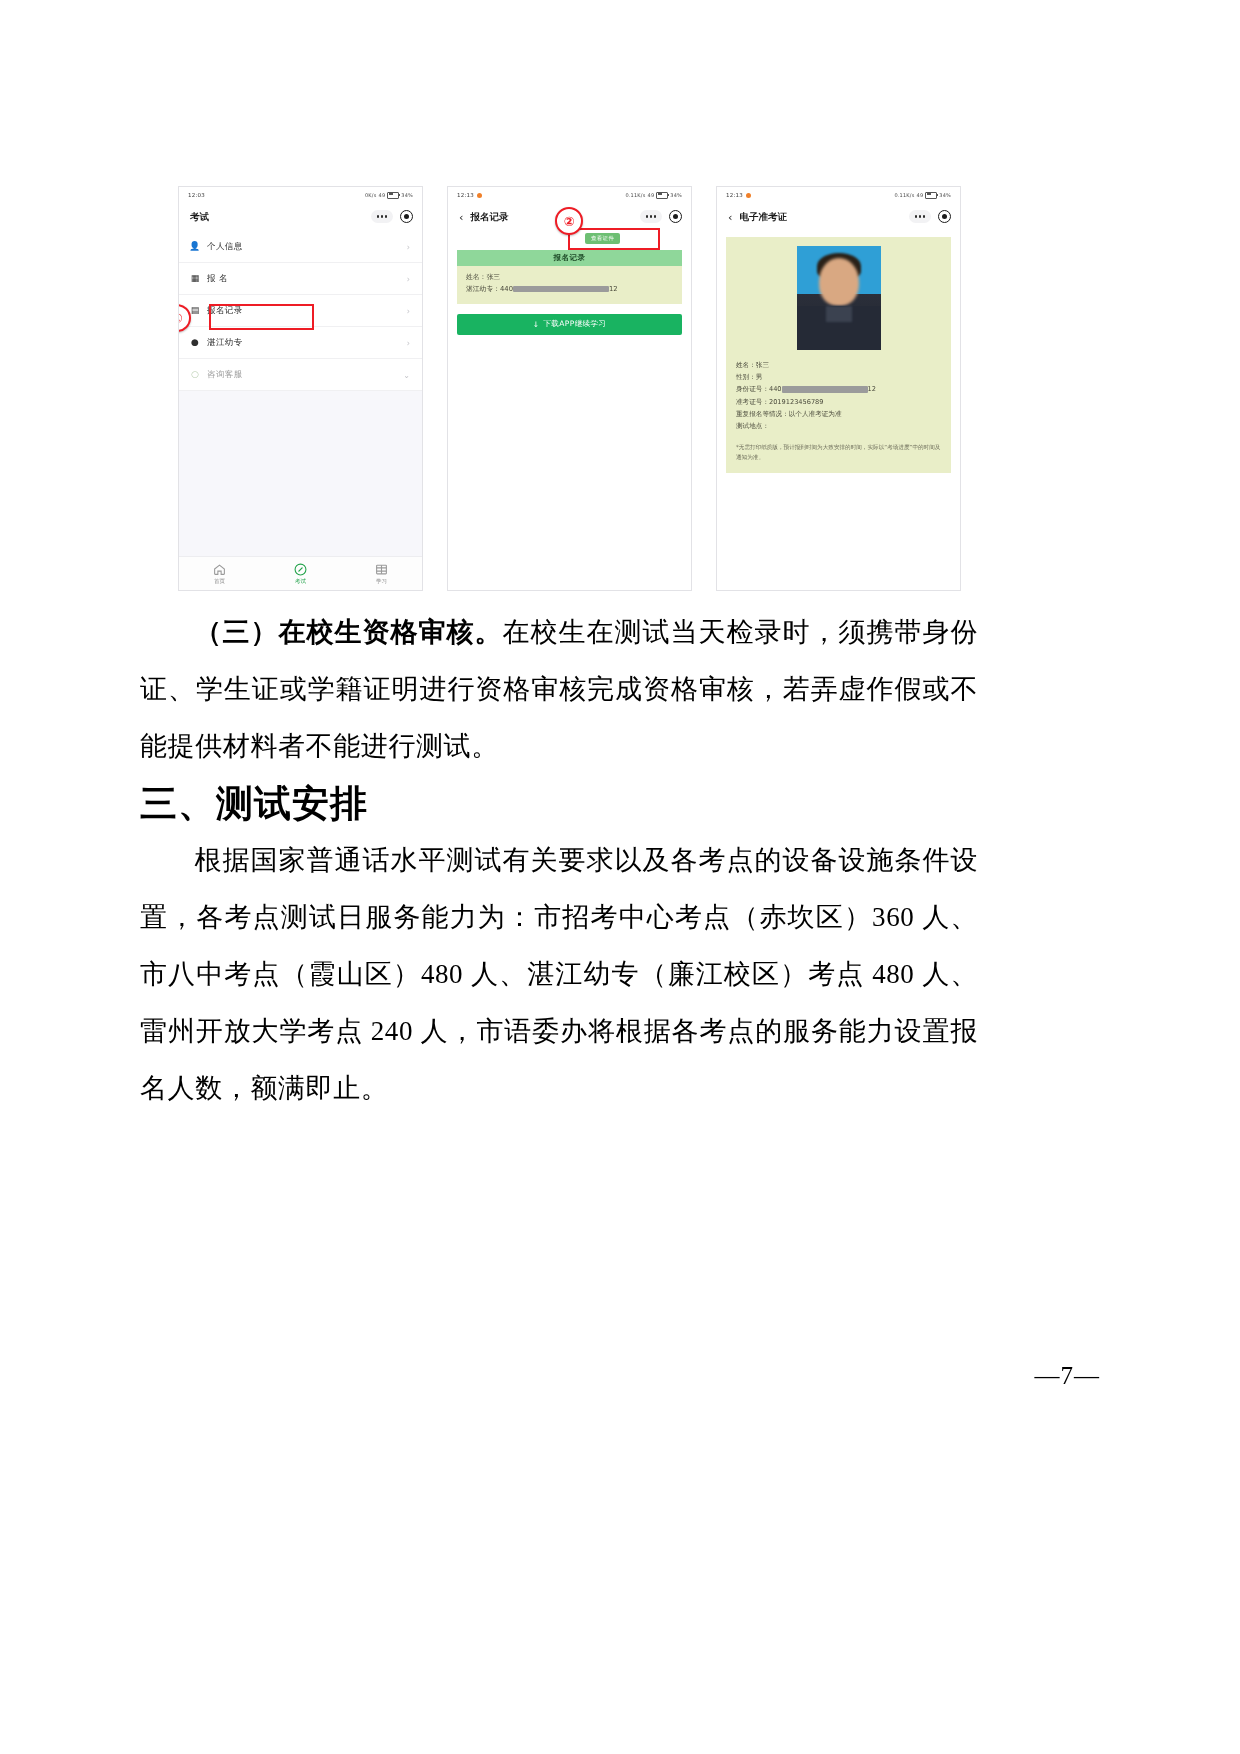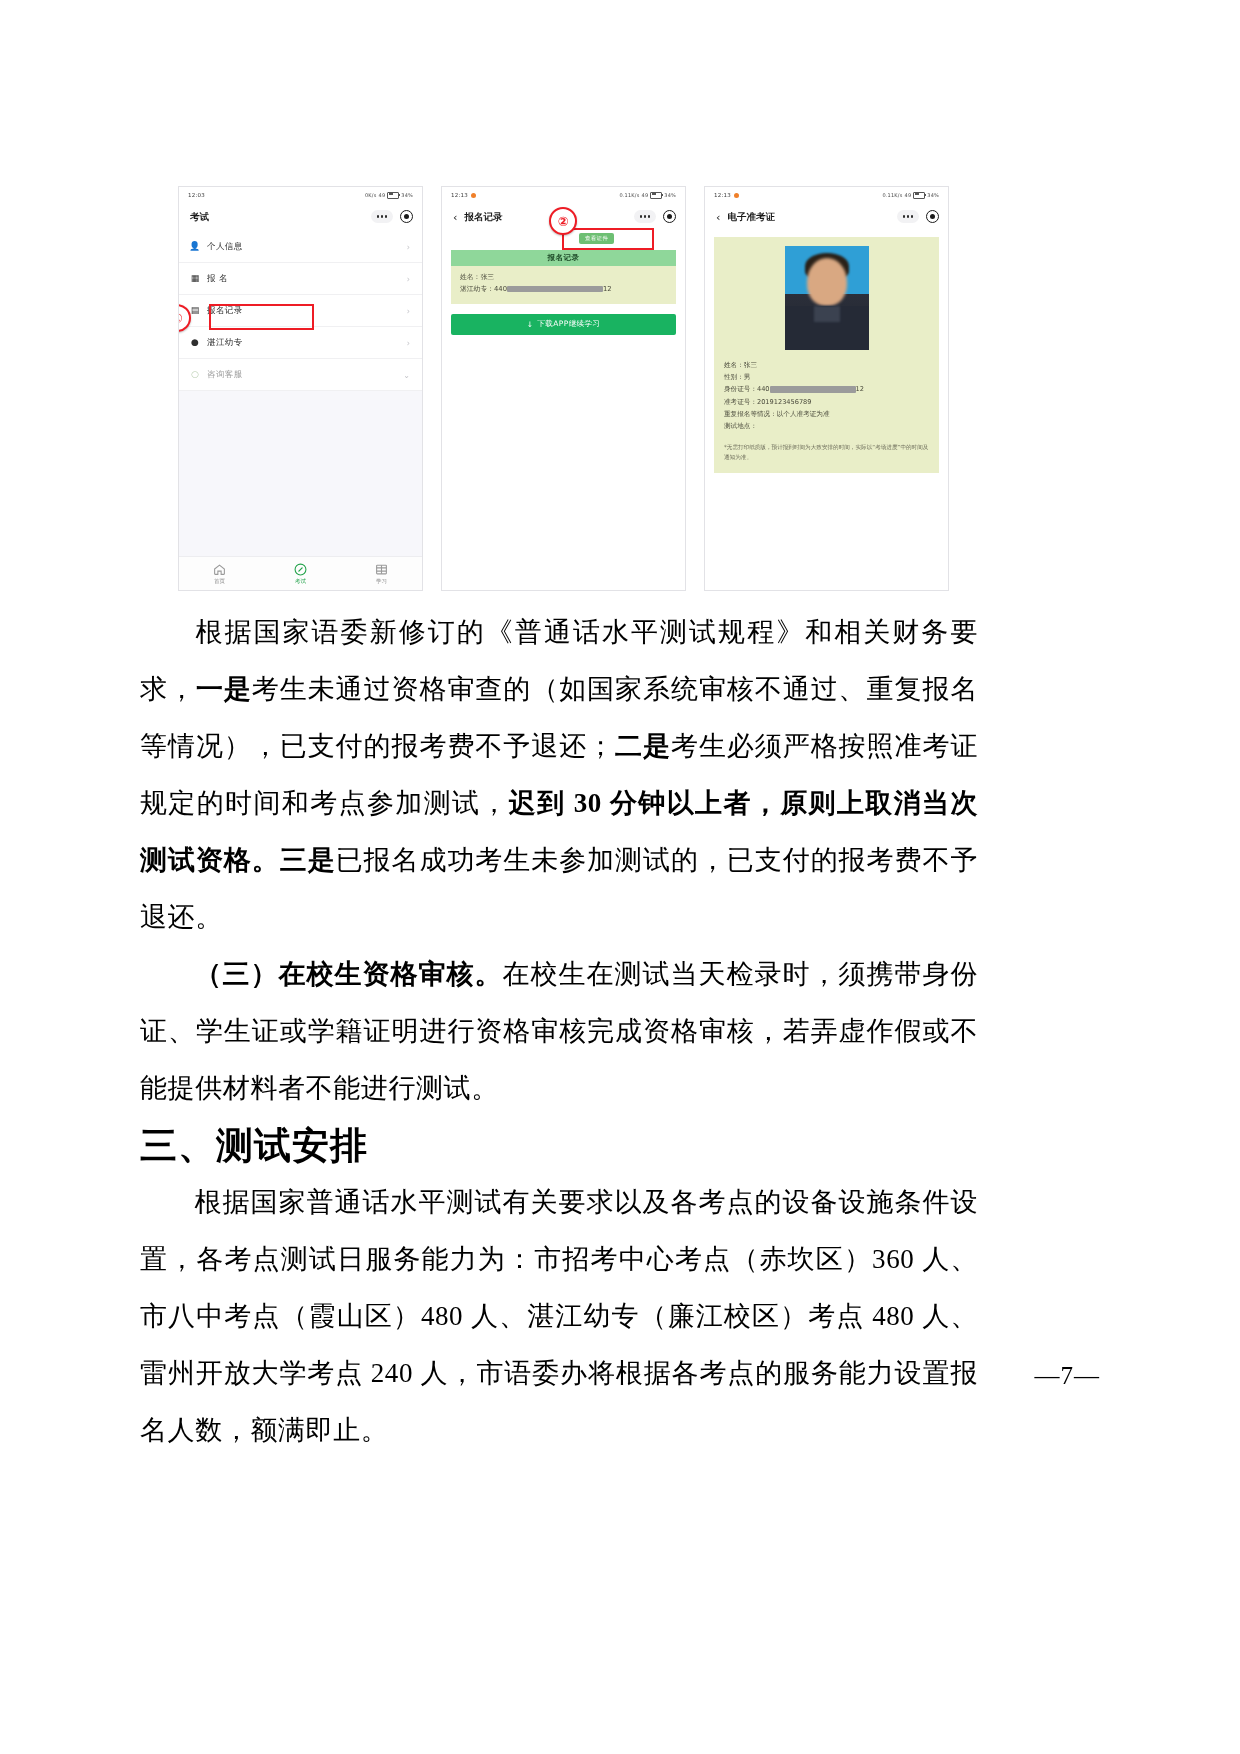--- a/index.html
+++ b/index.html
@@ -16,21 +16,21 @@
     left:0;top:0;width:1240px;height:1754px;
     box-sizing:border-box;
   }
 
   
   .shots{
     position:absolute;
     left:178px;top:186px;
     width:785px;height:405px;
     display:flex;
-    gap:18px;
+    gap:24px;
   }
   .phone{
     width:245px;height:405px;
     background:#ffffff;
     border:1px solid #e2e2e6;
     box-sizing:border-box;
     position:relative;
     overflow:hidden;
     font-family:"DejaVu Sans","Liberation Sans",sans-serif;
   }
@@ -436,21 +436,20 @@
         </div>
 
         <div class="note">*无需打印纸质版，预计报到时间为大致安排的时间，实际以“考场进度”中的时间及通知为准。</div>
       </div>
     </div>
 
   </div>
 
   <div class="body-text">
 
-    <p class="p"><span class="ind"></span><span>根据国家语委新修订的《普通话水平测试规程》和相关财务要求，</span><b>一是</b><span>考生未通过资格审查的（如国家系统审核不通过、重复报名等情况），已支付的报考费不予退还；</span><b>二是</b><span>考生必须严格按照准考证规定的时间和考点参加测试，</span><b>迟到 30 分钟以上者，原则上取消当次测试资格。</b><b>三是</b><span>已报名成功考生未参加测试的，已支付的报考费不予退还。</span></p>
 
     <p class="p"><span class="ind"></span><b>（三）在校生资格审核。</b><span>在校生在测试当天检录时，须携带身份证、学生证或学籍证明进行资格审核完成资格审核，若弄虚作假或不能提供材料者不能进行测试。</span></p>
 
     <p class="h3"><span class="ind"></span><span>三、测试安排</span></p>
 
     <p class="p"><span class="ind"></span><span>根据国家普通话水平测试有关要求以及各考点的设备设施条件设置，各考点测试日服务能力为：市招考中心考点（赤坎区）360 人、市八中考点（霞山区）480 人、湛江幼专（廉江校区）考点 480 人、雷州开放大学考点 240 人，市语委办将根据各考点的服务能力设置报名人数，额满即止。</span></p>
 
   </div>
 
   <div class="pageno">—7—</div>

